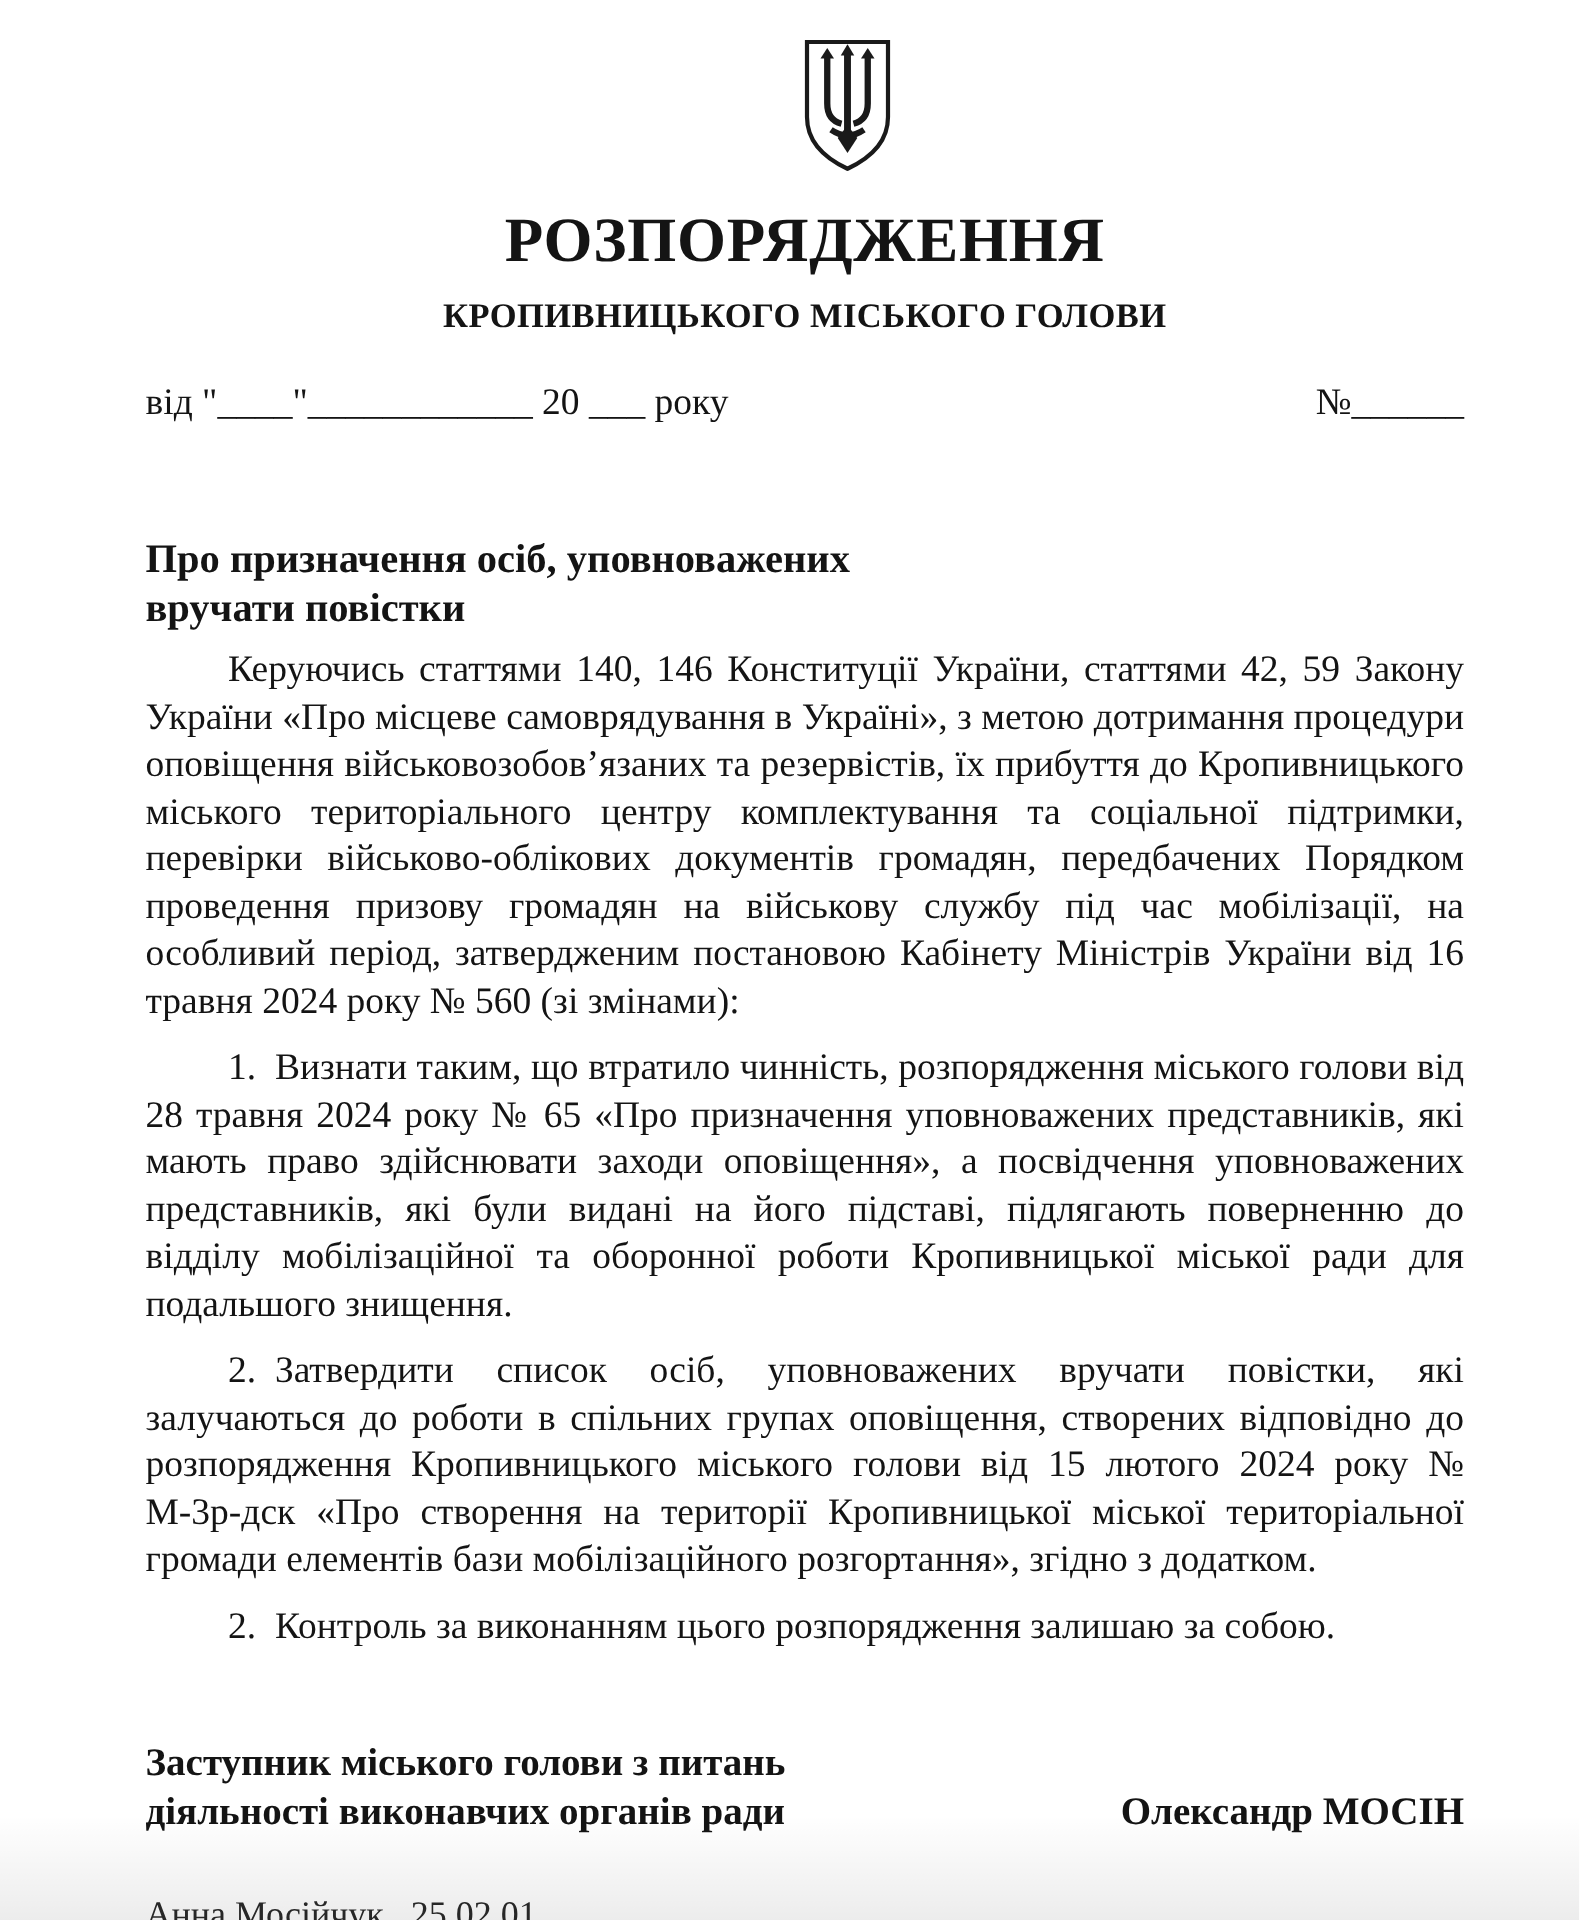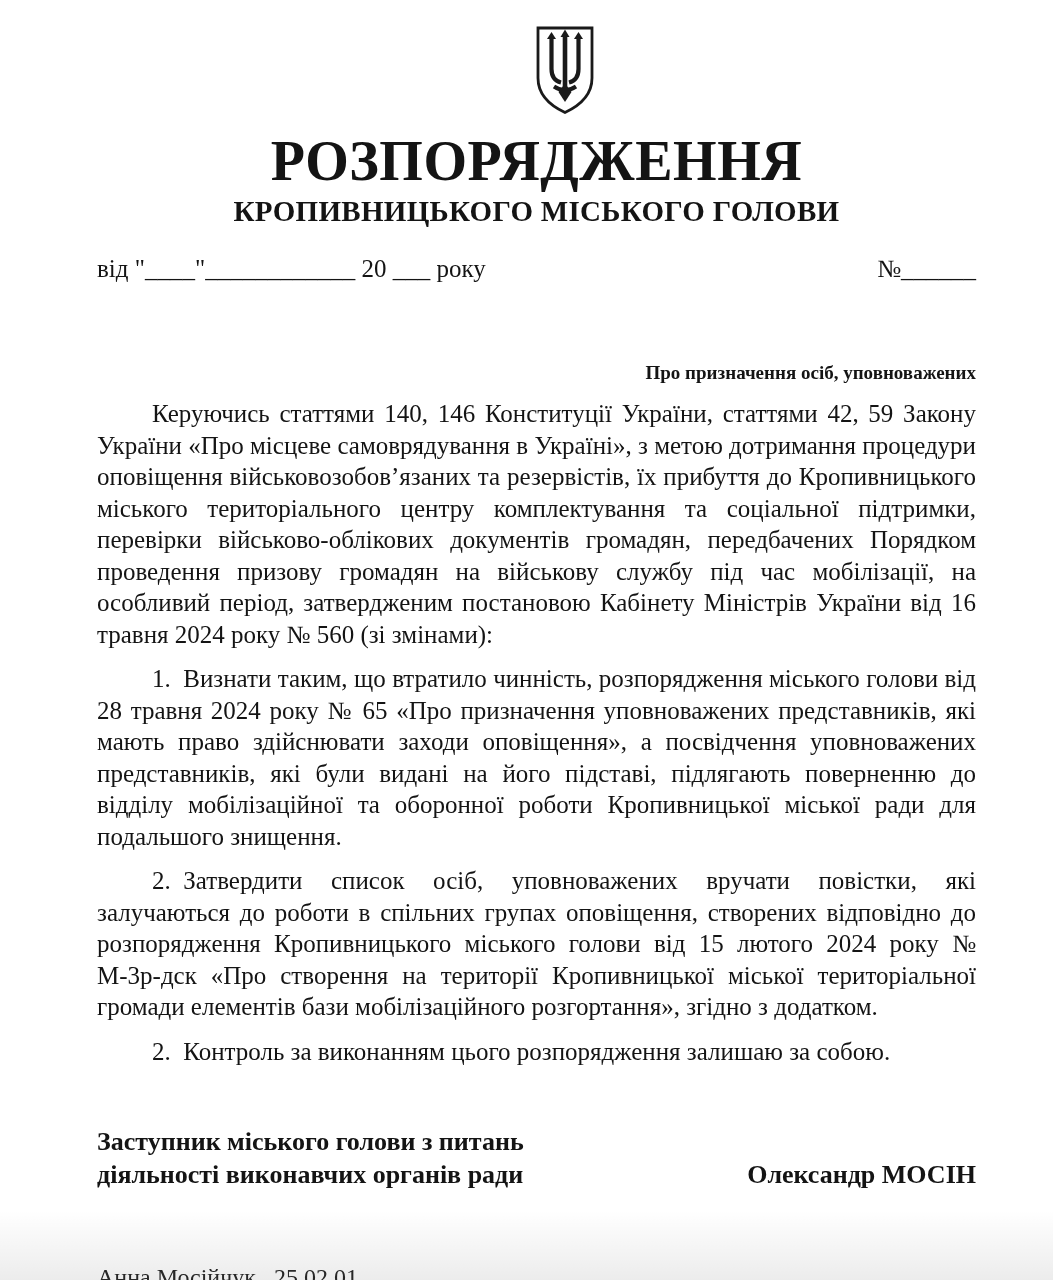--- a/index.html
+++ b/index.html
@@ -23,46 +23,45 @@
   .emblem{
     display:block;
     margin:24px auto 0;
     position:relative;left:28px;
     width:62px;height:92px;
   }
   .doc-type{
     margin-top:22px;
     text-align:center;
     font-weight:bold;
-    font-size:56px;
+    font-size:42px;
     line-height:46px;
     letter-spacing:0.5px;
   }
   .authority{
     margin-top:12px;
     text-align:center;
     font-weight:bold;
-    font-size:29px;
+    font-size:23px;
     line-height:30px;
     letter-spacing:0.3px;
   }
   .meta-row{
     margin-top:28px;
     display:flex;
     justify-content:space-between;
     align-items:baseline;
     font-size:25px;
     line-height:30px;
   }
   .subject{
     margin-top:72px;
     font-weight:bold;
-    font-size:19px;
+    font-size:27px;
     line-height:33px;
-    text-align:right;
   }
   .body{
     margin-top:9px;
     font-size:25px;
     line-height:31.5px;
     text-align:justify;
   }
   .body p{
     margin:0 0 13px 0;
     text-indent:55px;
@@ -105,20 +104,21 @@
 
   <div class="authority">КРОПИВНИЦЬКОГО МІСЬКОГО ГОЛОВИ</div>
 
   <div class="meta-row">
     <span class="date-line">від "____"____________ 20 ___ року</span>
     <span class="number-line">№______</span>
   </div>
 
   <div class="subject">
     <div>Про призначення осіб, уповноважених</div>
+    <div>вручати повістки</div>
   </div>
 
   <div class="body">
     <p>Керуючись статтями 140, 146 Конституції України, статтями 42, 59 Закону України «Про місцеве самоврядування в Україні», з метою дотримання процедури оповіщення військовозобов’язаних та резервістів, їх прибуття до Кропивницького міського територіального центру комплектування та соціальної підтримки, перевірки військово-облікових документів громадян, передбачених Порядком проведення призову громадян на військову службу під час мобілізації, на особливий період, затвердженим постановою Кабінету Міністрів України від 16 травня 2024 року № 560 (зі змінами):</p>
     <p>1. Визнати таким, що втратило чинність, розпорядження міського голови від 28 травня 2024 року № 65 «Про призначення уповноважених представників, які мають право здійснювати заходи оповіщення», а посвідчення уповноважених представників, які були видані на його підставі, підлягають поверненню до відділу мобілізаційної та оборонної роботи Кропивницької міської ради для подальшого знищення.</p>
     <p>2. Затвердити список осіб, уповноважених вручати повістки, які залучаються до роботи в спільних групах оповіщення, створених відповідно до розпорядження Кропивницького міського голови від 15 лютого 2024 року № М-3р-дск «Про створення на території Кропивницької міської територіальної громади елементів бази мобілізаційного розгортання», згідно з додатком.</p>
     <p>2. Контроль за виконанням цього розпорядження залишаю за собою.</p>
   </div>
 
   <div class="sig-row">

